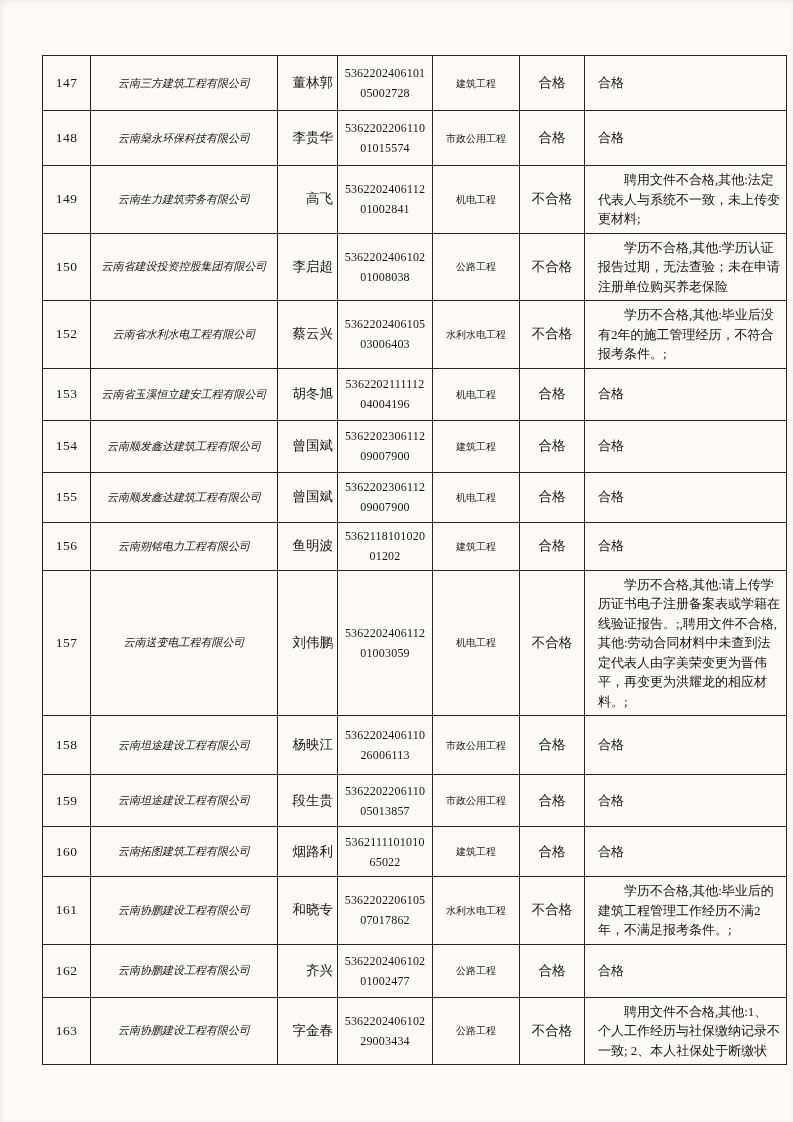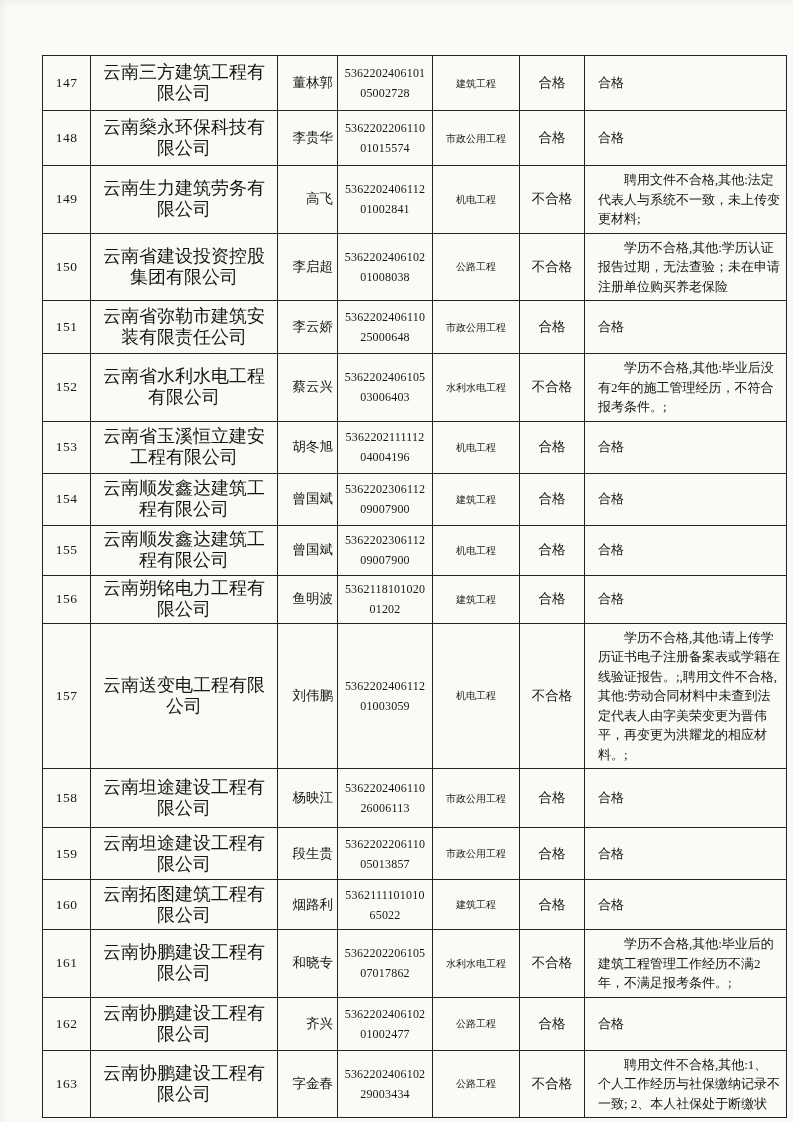--- a/index.html
+++ b/index.html
@@ -25,21 +25,21 @@
   td {
     border: 1.5px solid #232323;
     vertical-align: middle;
     text-align: center;
     color: #161616;
     font-size: 14px;
     padding: 3px 4px;
     overflow: hidden;
   }
   .td-seq     { font-size: 13.5px; letter-spacing: 0.5px; }
-  .td-company { font-size: 18px; line-height: 21px; padding: 2px 6px; }
+  .td-company { font-size: 11px; line-height: 21px; padding: 2px 6px; font-style: italic; }
   .td-person  { font-size: 13.5px; text-align: right; }
   .td-id      { font-size: 12px; line-height: 20px; letter-spacing: 0.2px; }
   .td-major   { font-size: 10px; line-height: 21px; padding: 2px 8px; }
   .td-result  { font-size: 13.5px; }
   .td-remark  {
     text-align: left;
     font-size: 13px;
     line-height: 19.5px;
     padding: 4px 6px 4px 13px;
     word-break: break-all;
@@ -102,32 +102,20 @@
           <td class="td-company">云南省建设投资控股集团有限公司</td>
           <td class="td-person">李启超</td>
           <td class="td-id">
             <div class="id-line">5362202406102</div>
             <div class="id-line">01008038</div>
           </td>
           <td class="td-major">公路工程</td>
           <td class="td-result">不合格</td>
           <td class="td-remark">　　学历不合格,其他:学历认证报告过期，无法查验；未在申请注册单位购买养老保险</td>
         </tr>
-        <tr style="height: 53px;">
-          <td class="td-seq">151</td>
-          <td class="td-company">云南省弥勒市建筑安装有限责任公司</td>
-          <td class="td-person">李云娇</td>
-          <td class="td-id">
-            <div class="id-line">5362202406110</div>
-            <div class="id-line">25000648</div>
-          </td>
-          <td class="td-major">市政公用工程</td>
-          <td class="td-result">合格</td>
-          <td class="td-remark">合格</td>
-        </tr>
         <tr style="height: 58px;">
           <td class="td-seq">152</td>
           <td class="td-company">云南省水利水电工程有限公司</td>
           <td class="td-person">蔡云兴</td>
           <td class="td-id">
             <div class="id-line">5362202406105</div>
             <div class="id-line">03006403</div>
           </td>
           <td class="td-major">水利水电工程</td>
           <td class="td-result">不合格</td>

